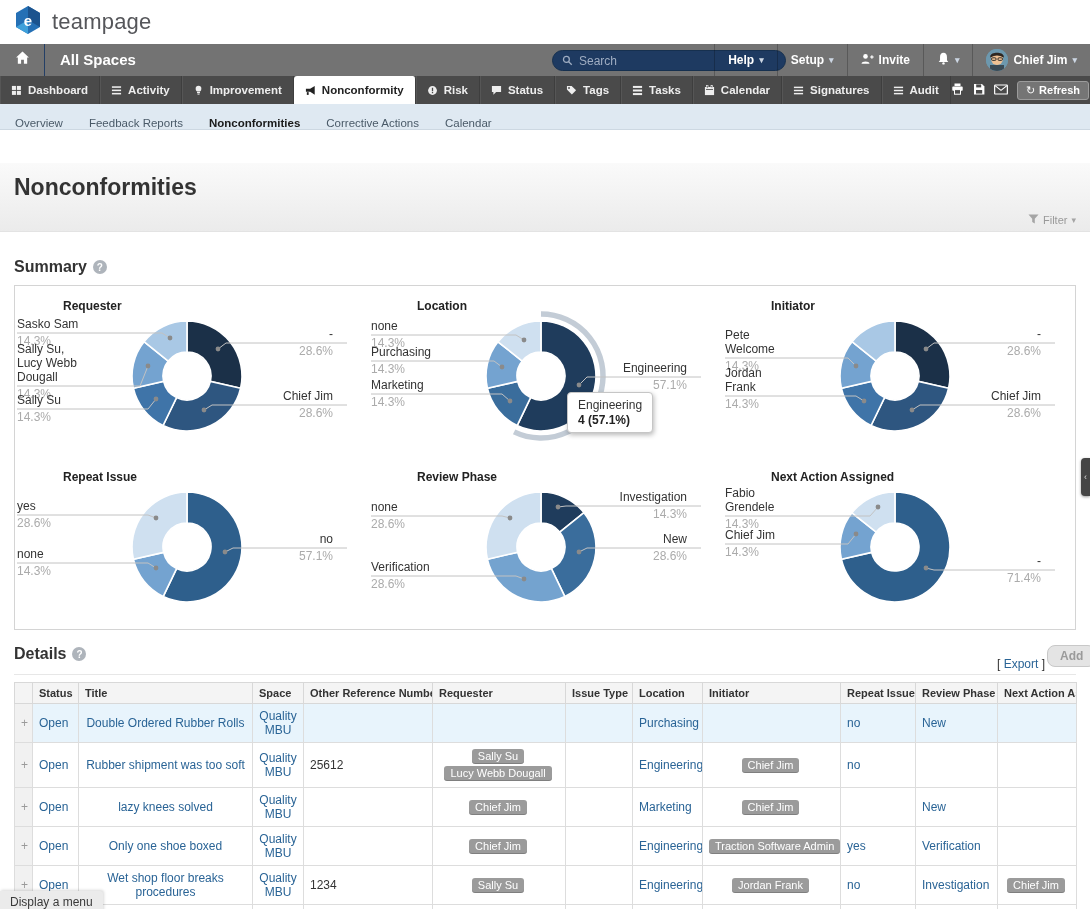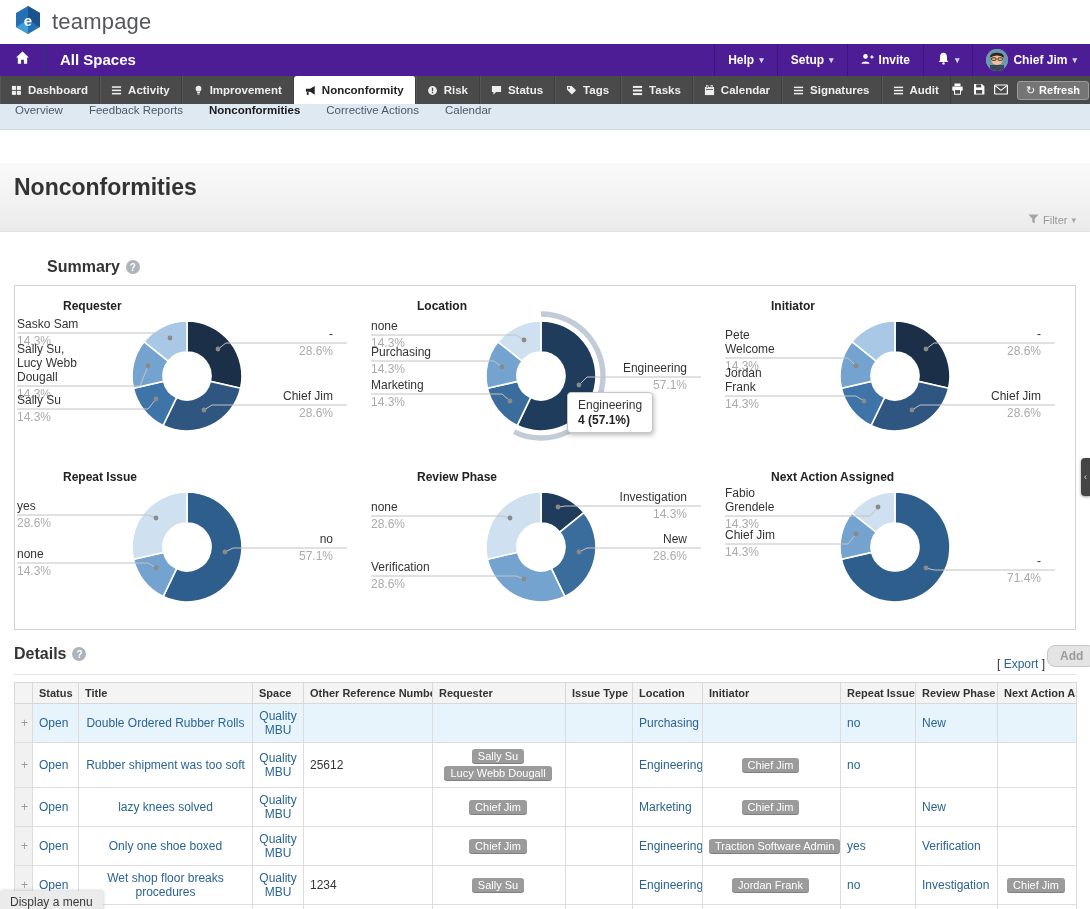--- a/index.html
+++ b/index.html
@@ -5,21 +5,21 @@
   * { box-sizing: border-box; margin: 0; padding: 0; }
   body { font-family: "Liberation Sans", sans-serif; background: #fff; }
   .app { position: relative; width: 1090px; height: 909px; overflow: hidden; background: #fff; }
 
   
   .topbar { position: absolute; left: 0; top: 0; width: 1090px; height: 44px; background: #fff;
             display: flex; align-items: center; padding-left: 13px; }
   .brand-name { font-size: 22px; color: #55565a; margin-left: 9px; letter-spacing: 0.2px; }
 
   
-  .navbar { position: absolute; left: 0; top: 44px; width: 1090px; height: 32px; background: #4c1d95; color: #fff; }
+  .navbar { position: absolute; left: 0; top: 44px; width: 1090px; height: 32px; background: #737373; color: #fff; }
   .home-btn { position: absolute; left: 0; top: 0; width: 45px; height: 32px; display: flex; align-items: center;
               justify-content: center; border-right: 1px solid #243f66; }
   .space-title { position: absolute; left: 60px; top: 7px; font-size: 15px; font-weight: bold; }
   .search-wrap { position: absolute; left: 552px; top: 6px; width: 234px; height: 21px; background: #1e3a61;
                  border: 1px solid #16304f; border-radius: 11px; display: flex; align-items: center;
                  padding: 0 9px; gap: 6px; }
   .search-text { font-size: 12px; color: #9fadc2; }
   .nav-right { position: absolute; right: 0; top: 0; height: 32px; display: flex; align-items: stretch; }
   .nav-item { display: flex; align-items: center; gap: 5px; padding: 0 13px; font-size: 12px; font-weight: bold;
               border-left: 1px solid rgba(0,0,0,0.22); cursor: pointer; }
@@ -32,21 +32,21 @@
   .tab { display: flex; align-items: center; gap: 6px; padding: 0 11px; font-size: 11.5px; font-weight: bold;
          border-right: 1px solid #3e3e3e; box-shadow: inset 1px 0 0 #565656; cursor: pointer; white-space: nowrap; }
   .tab.active { background: #fff; color: #222; border-radius: 3px 3px 0 0; box-shadow: none; text-align: center; }
   .tab svg { flex: none; }
   .tab-actions { margin-left: auto; display: flex; align-items: center; gap: 9px; padding-right: 9px; color: #fff; }
   .refresh-btn { display: flex; align-items: center; gap: 4px; border: 1px solid #9b9b9b; background: #757575;
                  border-radius: 3px; padding: 2px 8px; font-size: 11px; font-weight: bold; color: #fff; cursor: pointer; }
 
   
   .subtabbar { position: absolute; left: 0; top: 104px; width: 1090px; height: 26px; background: #dfe9f2;
-               border-bottom: 1px solid #cdd8e2; display: flex; align-items: flex-start; padding-left: 2px; }
+               border-bottom: 1px solid #cdd8e2; display: flex; align-items: flex-end; padding-left: 2px; }
   .subtab { padding: 0 13px; font-size: 11.5px; color: #4a5a68; cursor: pointer; }
   .subtab.active { font-weight: bold; color: #1a1a1a; }
 
   
   .notice { position: absolute; left: 0; top: 130px; width: 1090px; height: 33px; background: #fcf8e2;
             border-bottom: 1px solid #eee6c5; display: flex; align-items: center; padding: 0 10px 0 14px; }
   .notice-text { font-size: 12.5px; color: #2f5b8f; }
   .open-btn { margin-left: auto; background: #8f8f8f; border: 1px solid #7a7a7a; border-radius: 3px;
               color: #fff; font-size: 11px; font-weight: bold; padding: 3px 9px; cursor: pointer; }
 
@@ -123,20 +123,29 @@
 
   <div class="navbar">
     <div class="home-btn">
       <span>
         <svg width="15" height="14" viewBox="0 0 12 12" fill="#fff">
             <path d="M6 0.5 L11.5 5.5 H10 V11 H7.2 V7.6 H4.8 V11 H2 V5.5 H0.5 Z"></path>
           </svg>
       </span>
     </div>
     <span class="space-title">All Spaces</span>
+    <div class="search-wrap">
+      <span>
+        <svg width="11" height="11" viewBox="0 0 12 12" fill="none" stroke="#9fadc2" stroke-width="1.4">
+            <circle cx="4.8" cy="4.8" r="3.2"></circle>
+            <line x1="7.3" y1="7.3" x2="10.6" y2="10.6"></line>
+          </svg>
+      </span>
+      <span class="search-text">Search</span>
+    </div>
     <div class="nav-right">
       <div class="nav-item">
         <span>Help</span>
           <span class="caret">▾</span>
       </div>
       <div class="nav-item">
         <span>Setup</span>
           <span class="caret">▾</span>
       </div>
       <div class="nav-item">
@@ -301,21 +310,21 @@
       <span>
         <svg width="11" height="10" viewBox="0 0 11 10" fill="#a5a5a5">
             <path d="M0.5 0.5 H10.5 L6.8 4.8 V9.5 L4.2 8 V4.8 Z"></path>
           </svg>
       </span>
       <span>Filter</span>
       <span class="caret" style="color:#a5a5a5">▾</span>
     </div>
   </div>
 
-  <div class="section-head" style="left:14px; top:258px;margin-left:33px;">
+  <div class="section-head" style="left:14px; top:258px;">
     <span>Summary</span>
     <span class="help-dot">?</span>
   </div>
 
   <div class="charts-panel" id="charts-panel">
       <div class="chart-cell">
         <div class="chart-title">Requester</div>
         <svg class="chart" width="354" height="166">
           <path d="M172.00 27.00 A55 55 0 0 1 225.61 94.28 L195.39 87.36 A24 24 0 0 0 172.00 58.00 Z" fill="#1b3048" stroke="#fff" stroke-width="1.6"></path>
           <path d="M225.61 94.28 A55 55 0 0 1 148.06 131.52 L161.55 103.61 A24 24 0 0 0 195.39 87.36 Z" fill="#2e5680" stroke="#fff" stroke-width="1.6"></path>

